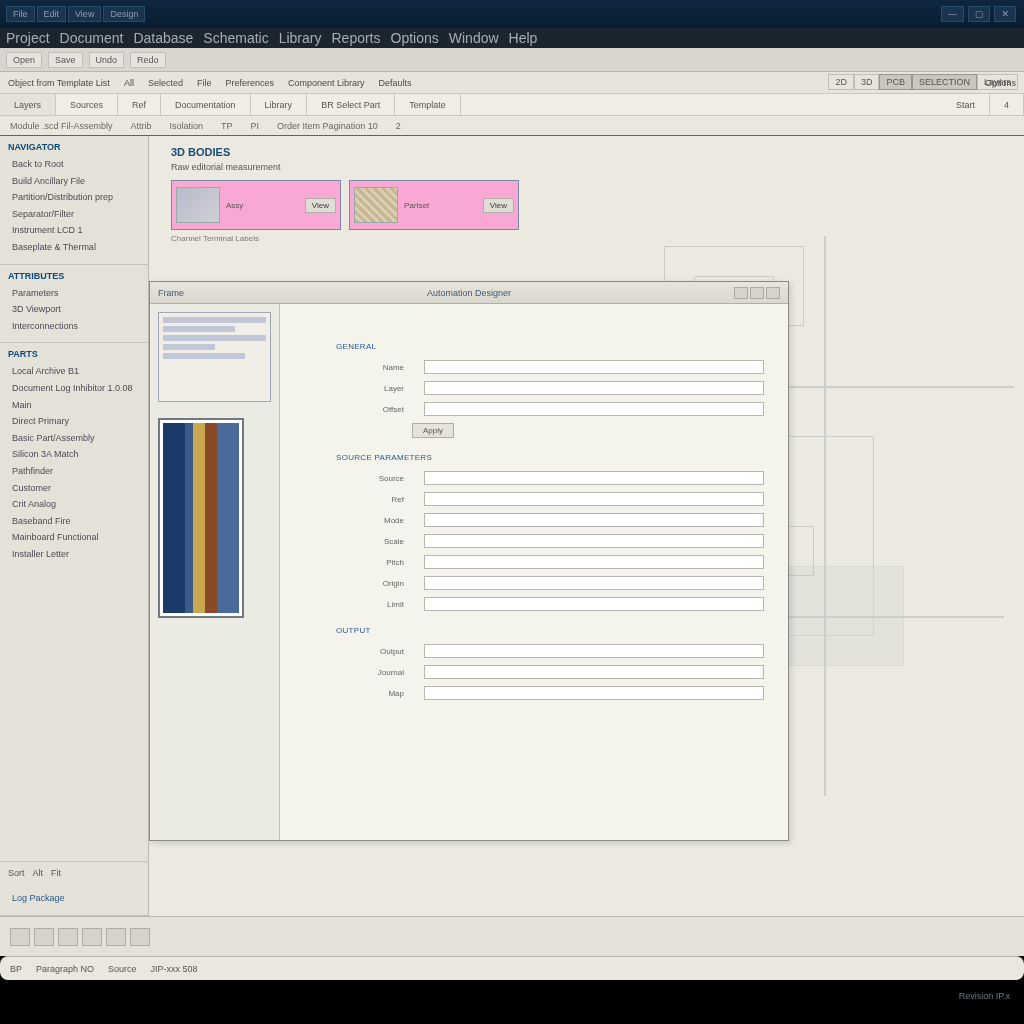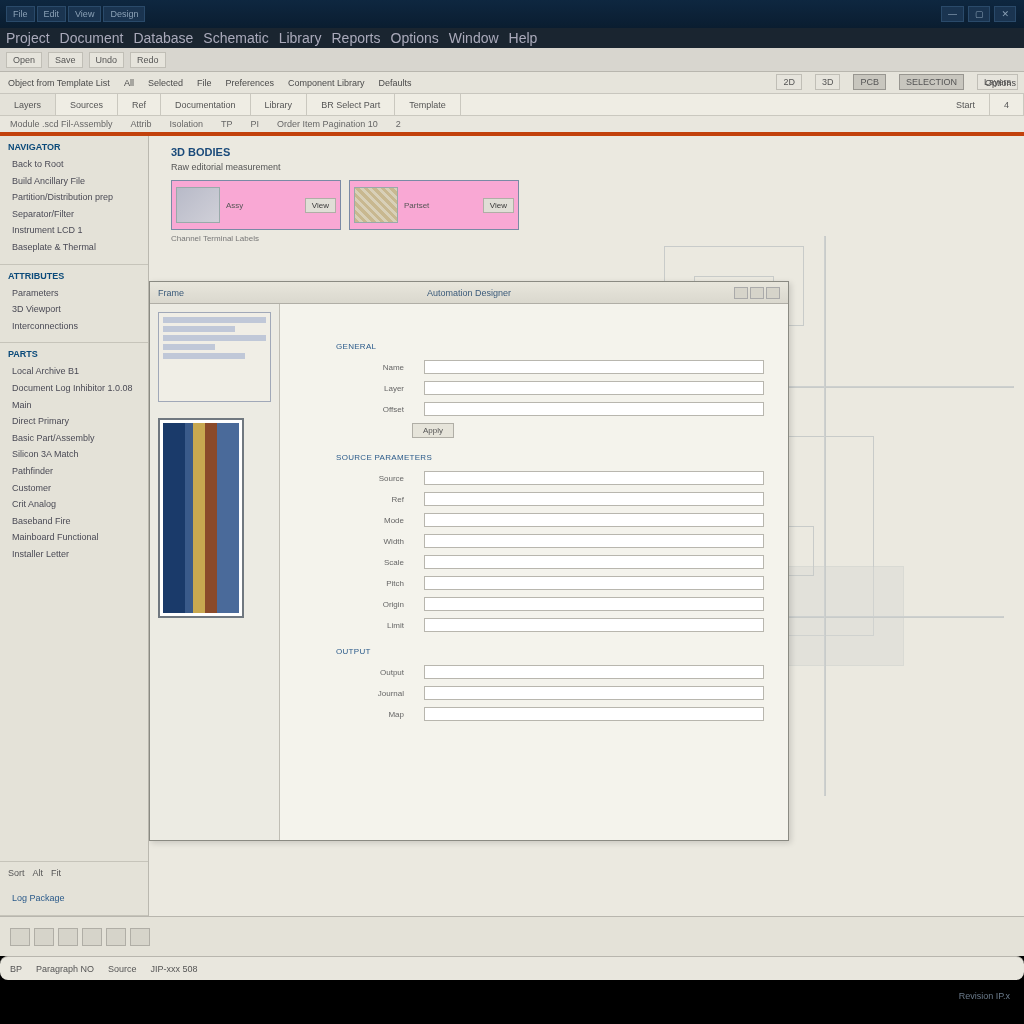--- a/index.html
+++ b/index.html
@@ -3,27 +3,27 @@
 <meta charset="utf-8">
 <style>
 * { margin:0; padding:0; box-sizing:border-box; font-family:"Segoe UI",Tahoma,sans-serif; }
 body { width:1024px; height:1024px; background:#000; overflow:hidden; font-size:10px; color:#3a3a3a; }
 .titlebar { height:28px; background:linear-gradient(#0e2740,#0a1d30); display:flex; align-items:center; padding:0 6px; color:#8aa0b5; }
 .titlebar .t-tab { padding:2px 6px; margin-right:2px; background:#1a3450; border:1px solid #2a4a6a; font-size:9px; }
 .titlebar .t-cluster { margin-left:auto; display:flex; gap:2px; }
 .menubar { height:20px; background:#1a2530; display:flex; align-items:center; padding:0 6px; color:#aab; font-size:14px; gap:10px; }
 .ribbon1 { height:24px; background:#d8d6cf; border-bottom:1px solid #b8b6ae; display:flex; align-items:center; padding:0 6px; gap:6px; }
 .ribbon1-btn { padding:2px 6px; background:#e6e4dc; border:1px solid #c0beb6; font-size:9px; color:#555; }
-.ribbon1 .r-right { margin-left:auto; display:flex; gap:13px;margin-top:45px; }
+.ribbon1 .r-right { margin-left:auto; display:flex; gap:0;margin-top:45px; }
 .ribbon1 .r-right .active { background:#c8c6be; border:1px solid #989690; }
 .ribbon2 { height:22px; background:#e6e4db; border-bottom:1px solid #c8c6be; display:flex; align-items:center; padding:0 8px; font-size:9px; color:#4a4a4a; gap:14px; }
 .tabsrow { height:22px; background:#efede4; border-bottom:1px solid #cac8bf; display:flex; align-items:stretch; font-size:9px; }
 .tabsrow .tab { padding:4px 14px; border-right:1px solid #cac8bf; display:flex; align-items:center; color:#555; }
 .tabsrow .tab.active { background:#e4e2d9; }
-.filtrow { height:20px; background:#e9e7de; border-bottom:4px solid #c2410c; display:flex; align-items:center; padding:0 10px; font-size:9px; gap:18px; color:#666; }
+.filtrow { height:20px; background:#e9e7de; border-bottom:1px solid #c2410c; display:flex; align-items:center; padding:0 10px; font-size:9px; gap:18px; color:#666; }
 .main { display:flex; height:780px; background:#e8e6dd; }
 .sidebar { width:149px; background:#e4e2d8; border-right:1px solid #bab8af; display:flex; flex-direction:column; font-size:9px; }
 .sb-sec { border-bottom:1px solid #c6c4ba; padding:6px 8px 8px 8px; }
 .sb-h { font-weight:bold; color:#0a4a7a; font-size:9px; margin-bottom:4px; }
 .sb-item { padding:2px 0 2px 4px; color:#4a4a55; line-height:1.4; cursor:default; }
 .sb-foot { padding:6px 8px; display:flex; gap:8px; color:#555; }
 .sb-link { color:#2a5a8a; }
 .canvas { flex:1; position:relative; background:#ebe9e0; overflow:hidden; }
 .canvas-header { padding:10px 22px 0 22px; }
 .ch-t { font-size:11px; font-weight:bold; color:#1a4a7a; margin-bottom:4px; }
@@ -246,24 +246,20 @@
             </div>
           <div class="frow">
               <span class="flab">Ref</span>
               <div class="finput"></div>
             </div>
           <div class="frow">
               <span class="flab">Mode</span>
               <div class="finput"></div>
             </div>
           <div class="frow">
-              <span class="flab">Width</span>
-              <div class="finput"></div>
-            </div>
-          <div class="frow">
               <span class="flab">Scale</span>
               <div class="finput"></div>
             </div>
           <div class="frow">
               <span class="flab">Pitch</span>
               <div class="finput"></div>
             </div>
           <div class="frow">
               <span class="flab">Origin</span>
               <div class="finput"></div>

